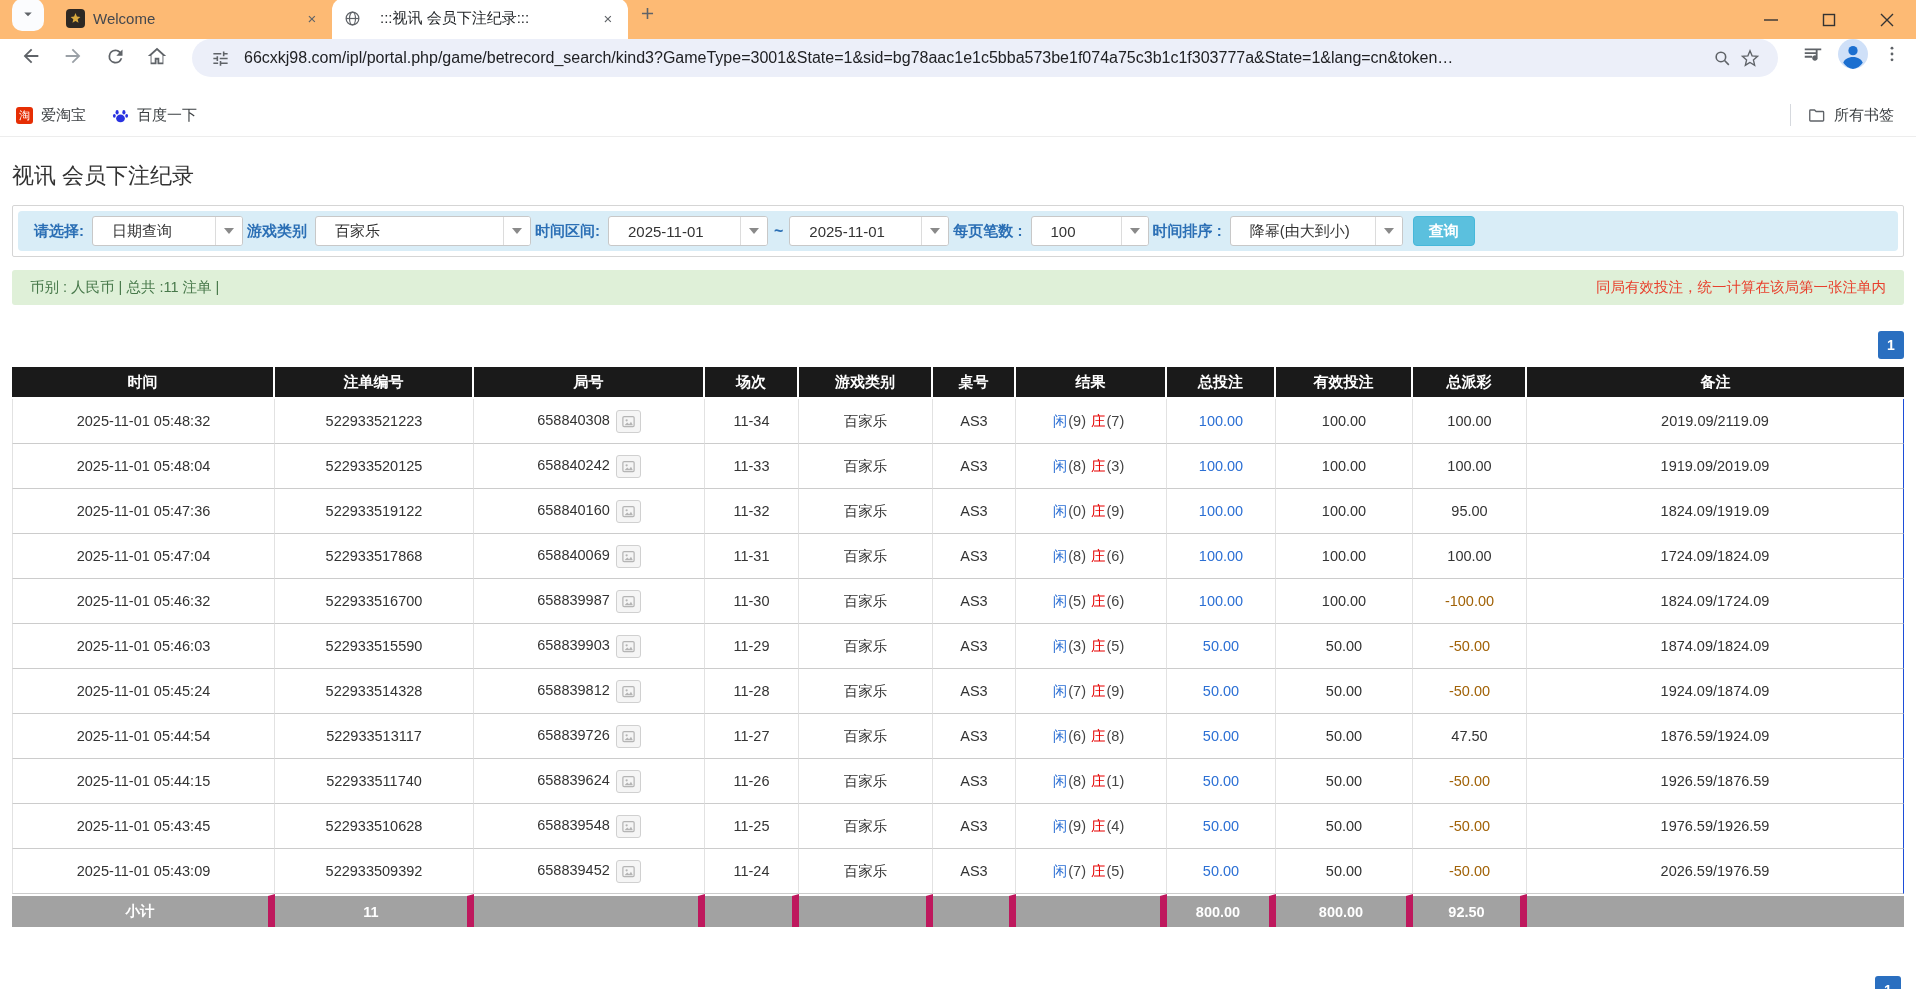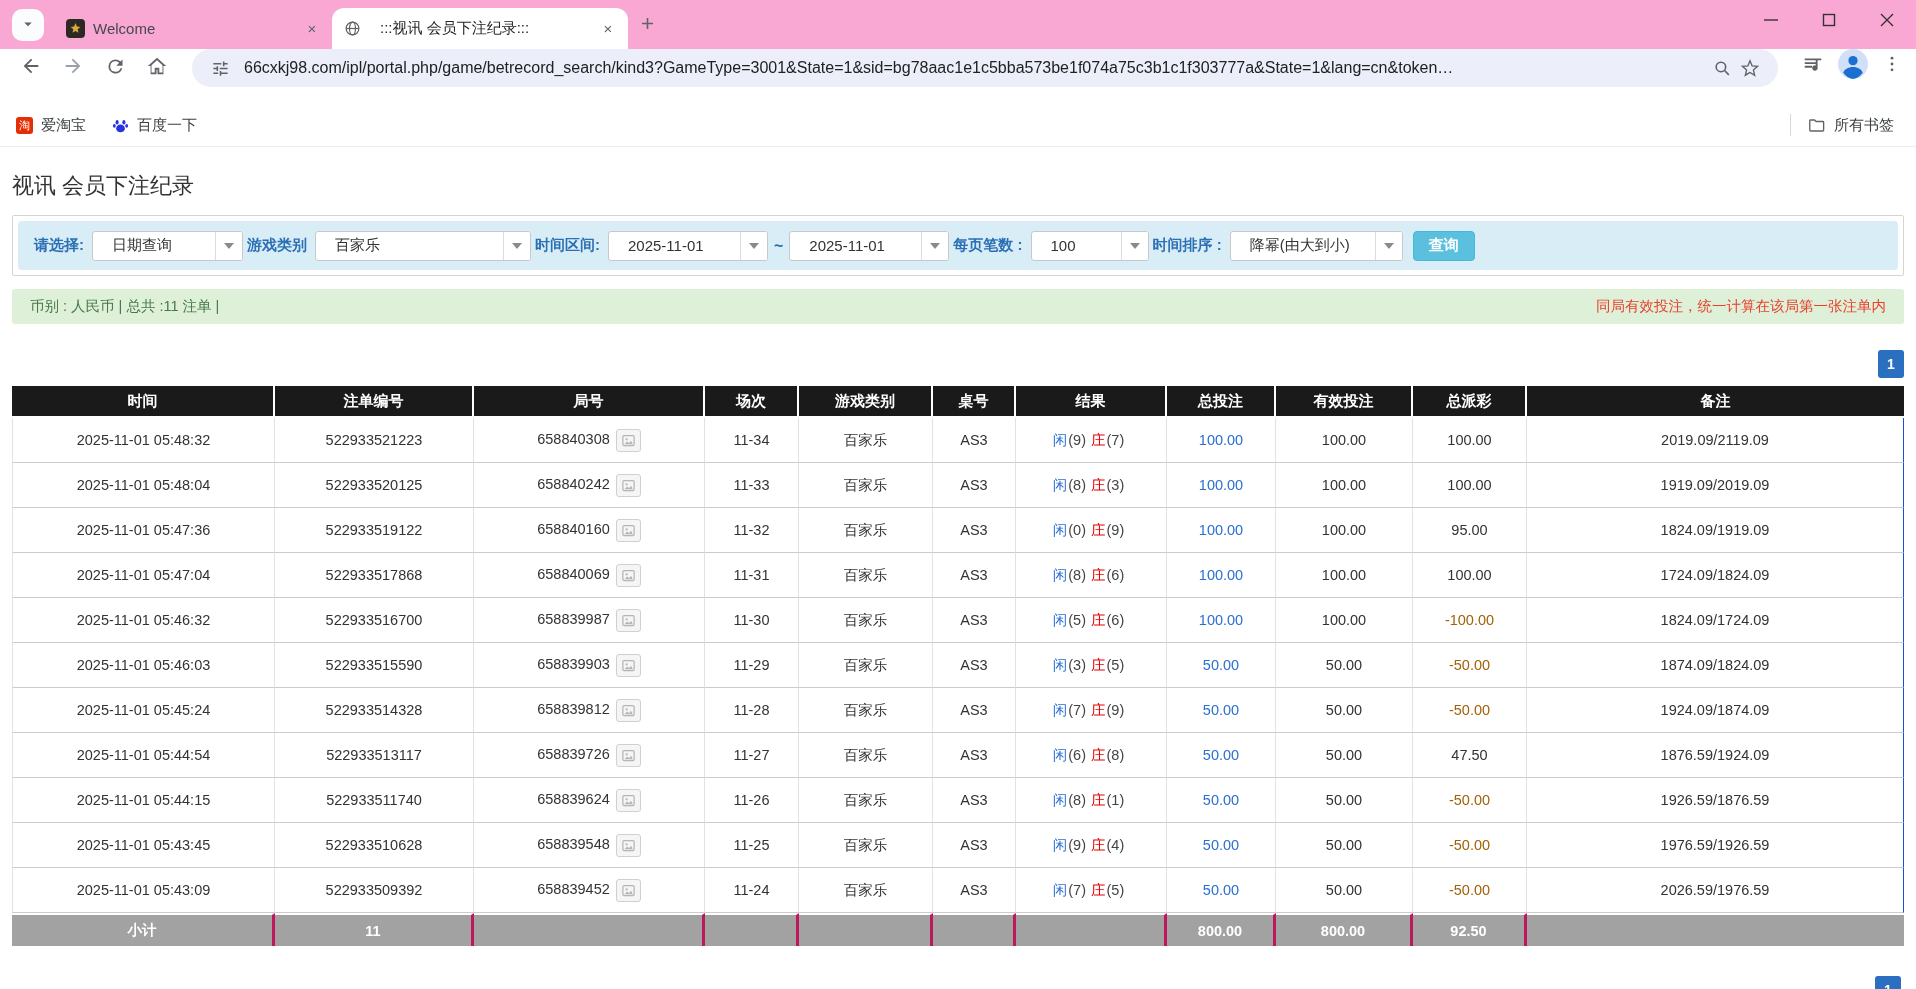--- a/index.html
+++ b/index.html
@@ -1,21 +1,21 @@
 <!DOCTYPE html>
 <html><head>
 <meta charset="utf-8">
 <title>:::视讯 会员下注纪录:::</title>
 <style>
   * { margin:0; padding:0; box-sizing:border-box; }
   html,body { width:1916px; height:989px; overflow:hidden; background:#fff;
     font-family:"Liberation Sans","DejaVu Sans",sans-serif; color:#333; }
 
   
-  .tabstrip { height:49px; background:#f9a8d4; display:flex; align-items:flex-end; position:relative; padding-left:10px; }
+  .tabstrip { height:39px; background:#fdba74; display:flex; align-items:flex-end; position:relative; padding-left:10px; }
   .tab-search-btn { width:32px; height:32px; margin:0 10px 8px 2px; border:none; border-radius:10px; background:#fbfcfe; display:flex; align-items:center; justify-content:center; cursor:pointer; }
   .tab { height:41px; display:flex; align-items:center; padding:0 10px 0 12px; border-radius:12px 12px 0 0; font-size:15px; color:#44484e; }
   .tab.inactive { width:278px; }
   .tab.active { width:296px; background:#fff; color:#232629;gap:11px; }
   .tab .tab-title { flex:1; white-space:nowrap; overflow:hidden; text-overflow:ellipsis; margin:0 8px; }
   .tab .tab-close { width:20px; height:20px; border-radius:50%; display:flex; align-items:center; justify-content:center; font-size:15px; color:#5f6368; cursor:pointer; }
   .favicon-dark { width:19px; height:19px; border-radius:4px; background:#2d2823; display:flex; align-items:center; justify-content:center; flex:0 0 auto; }
   .newtab-btn { border:none; background:transparent; margin:0 0 13px 10px; cursor:pointer; }
   .win-controls { position:absolute; top:0; right:0; height:40px; display:flex; }
   .win-btn { width:58px; height:40px; display:flex; align-items:center; justify-content:center; cursor:pointer; }
@@ -32,21 +32,21 @@
   .bm-item { display:flex; align-items:center; margin-right:26px; cursor:pointer; font-size:15px; color:#3c4043; }
   .bm-item .bm-ic { margin-right:8px; display:flex; }
   .bm-spacer { flex:1; }
   .bm-divider { width:1px; height:22px; background:#d6d9de; margin-right:16px; }
   .taobao-ic { width:17px; height:17px; background:#e62e04; color:#fff; border-radius:3px; font-size:11px; display:flex; align-items:center; justify-content:center; }
 
   
   .page-title { font-size:22px; font-weight:400; color:#333; margin:24px 0 0 12px; }
 
   .filter-panel { margin:14px 12px 0; border:1px solid #d5d5d5; border-radius:2px; background:#fff; padding:5px; }
-  .filter-bar { background:#d9edf7; border-radius:4px; height:49px; display:flex; align-items:center; padding:8px 12px; }
+  .filter-bar { background:#d9edf7; border-radius:4px; height:40px; display:flex; align-items:center; padding:8px 12px; }
   .f-label { color:#2b6fb5; font-weight:bold; font-size:15px; margin:0 8px 0 4px; white-space:nowrap; }
   .tilde { color:#2b6fb5; font-weight:bold; margin:0 6px; }
   .combo { display:flex; height:30px; background:#fff; border:1px solid #c8c8c8; border-radius:3px; overflow:hidden; cursor:pointer; }
   .combo-text { display:flex; align-items:center; padding:0 10px; font-size:15px; color:#333;margin-left:9px; }
   .combo-arrow { width:27px; border-left:1px solid #dcdcdc; display:flex; align-items:center; justify-content:center; background:#fff; }
   .combo-arrow i { width:0; height:0; border-left:5px solid transparent; border-right:5px solid transparent; border-top:6px solid #8a8a8a; }
   .w1 .combo-text{width:113px;} .w2 .combo-text{width:178px;} .w3 .combo-text{width:122px;}
   .w4 .combo-text{width:122px;} .w5 .combo-text{width:80px;}  .w6 .combo-text{width:135px;}
   .query-btn { height:30px; margin-left:10px; padding:0 15px; background:#5bc0de; border:1px solid #46b8da; border-radius:4px; color:#fff; font-size:15px; font-weight:bold; cursor:pointer; }
 
@@ -63,21 +63,21 @@
   table.bet th:last-child { border-right:none; }
   table.bet td { text-align:center; font-size:14.5px; color:#333; height:45px; border-right:1px solid #e2e2e2; border-bottom:1px solid #ccc; background:#fff; }
   table.bet tbody td:last-child { border-right:1px solid #1d4ed8; }
   table.bet tbody td:first-child { border-left:1px solid #e2e2e2; }
   .res-p { color:#2b6fd4; }
   .res-b { color:#e60000; }
   .res-n { color:#444; margin:0 5px 0 1px; }
   .bet-link { color:#2b6fd4; text-decoration:none; cursor:pointer; }
   td.payout-cell.neg { color:#a16207; }
   .replay { width:25px; height:23px; margin-left:6px; vertical-align:middle; background:#f5f5f5; border:1px solid #d0d0d0; border-radius:3px; cursor:pointer; display:inline-flex; align-items:center; justify-content:center; }
-  tr.sumrow td { background:#a2a2a2; color:#fff; font-weight:bold; height:33px; font-size:14.5px; border:none; border-right:3px solid #be185d; border-top:2px solid #fff; }
+  tr.sumrow td { background:#a2a2a2; color:#fff; font-weight:bold; height:33px; font-size:14.5px; border:none; border-right:7px solid #be185d; border-top:2px solid #fff; }
   tr.sumrow td:last-child { border-right:none; }
   tr.sumrow td:first-child { border-left:none; }
 </style>
 </head>
 <body>
 
 <div class="tabstrip">
   <button class="tab-search-btn">
     <span><svg width="18" height="18" viewBox="0 0 24 24">
           <path d="M7 10l5 5 5-5z" fill="#5f6368"></path>

